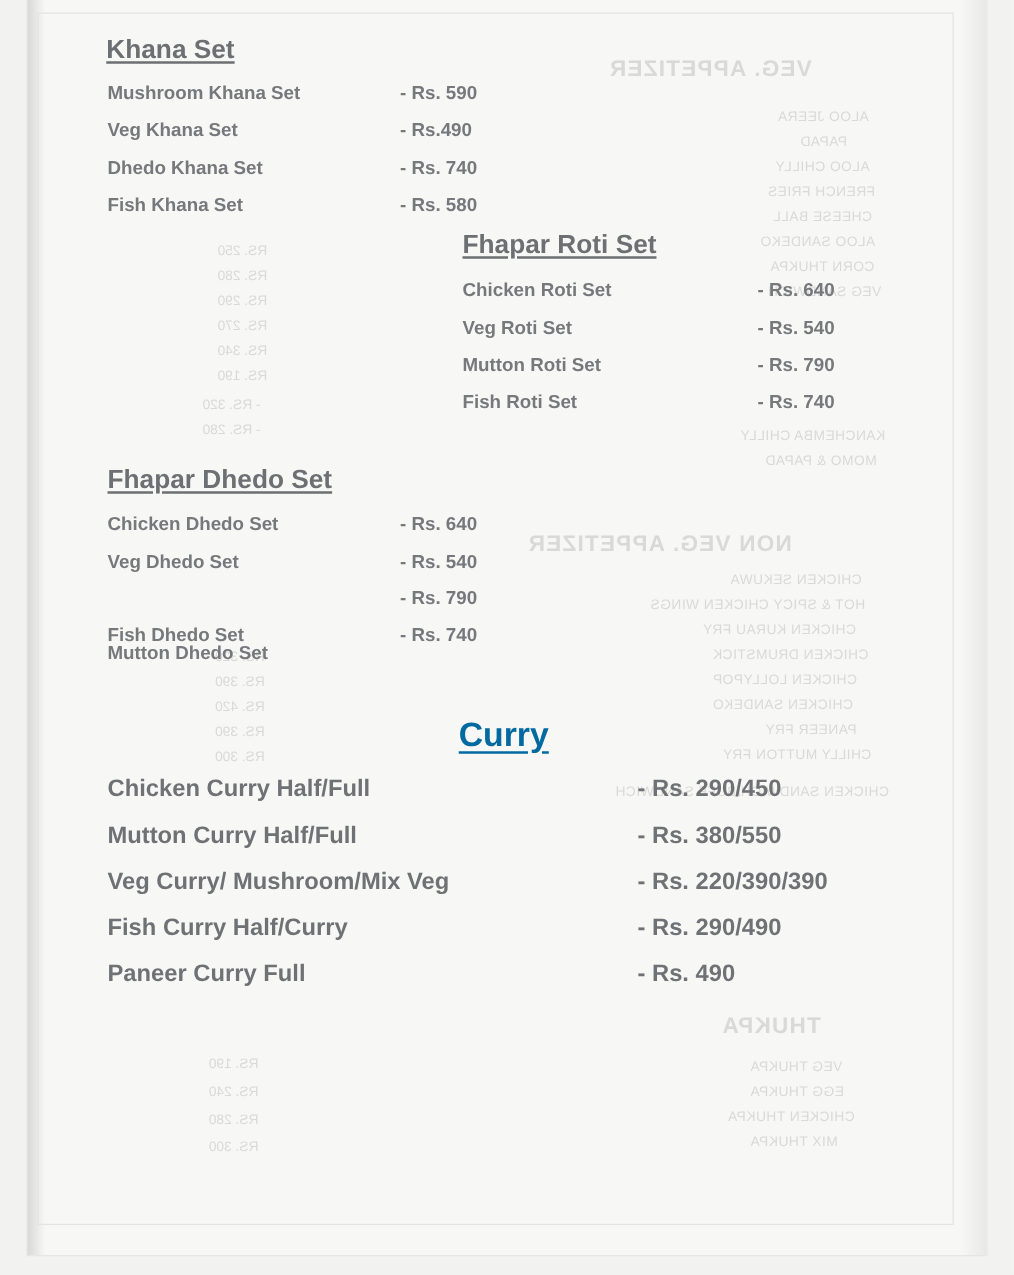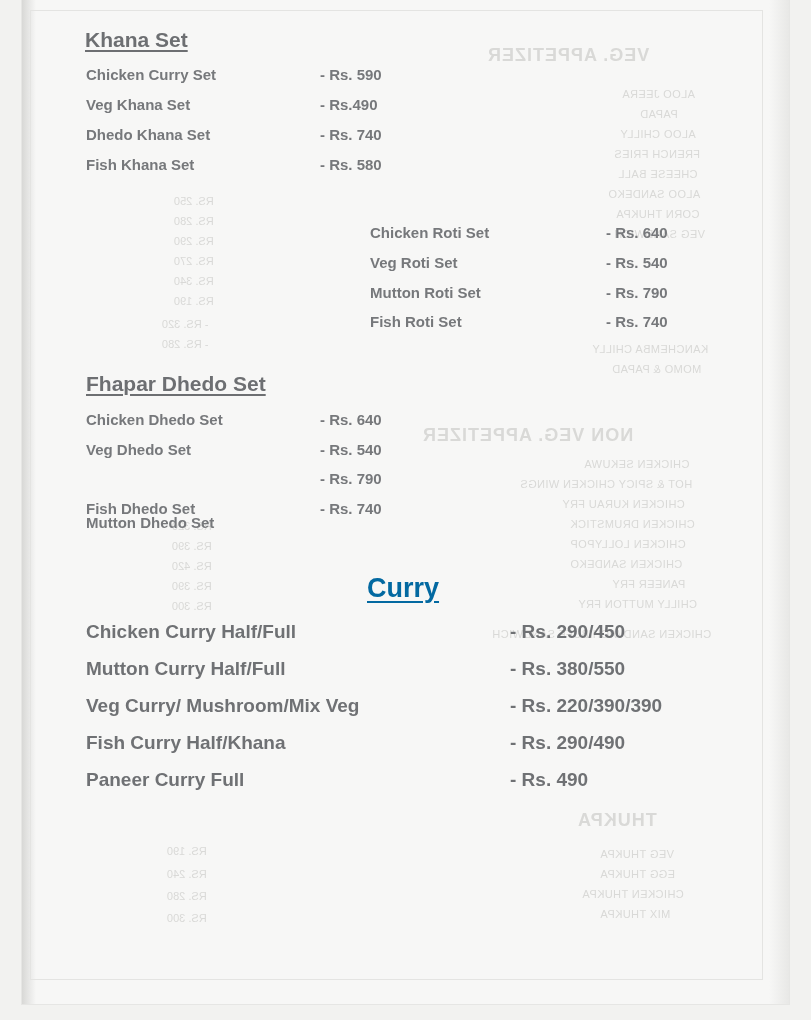--- a/index.html
+++ b/index.html
@@ -187,30 +187,31 @@
     <div class="ghost price" style="left:145px; top:845px;">RS. 190</div>
     <div class="ghost price" style="left:145px; top:868px;">RS. 240</div>
     <div class="ghost price" style="left:145px; top:890px;">RS. 280</div>
     <div class="ghost price" style="left:145px; top:912px;">RS. 300</div>
   </div>
 
   <div class="content">
 
     <div class="section-heading" style="left:63px; top:28px;">Khana Set</div>
     <div>
-      <div class="item-name" style="left:64px; top:66px;">Chicken Curry Set</div>
+      <div class="item-name" style="left:64px; top:66px;">Mushroom Khana Set</div>
       <div class="item-price" style="left:298px; top:66px;">- Rs. 590</div>
       <div class="item-name" style="left:64px; top:96px;">Veg Khana Set</div>
       <div class="item-price" style="left:298px; top:96px;">- Rs.490</div>
       <div class="item-name" style="left:64px; top:126px;">Dhedo Khana Set</div>
       <div class="item-price" style="left:298px; top:126px;">- Rs. 740</div>
       <div class="item-name" style="left:64px; top:156px;">Fish Khana Set</div>
       <div class="item-price" style="left:298px; top:156px;">- Rs. 580</div>
     </div>
 
+    <div class="section-heading" style="left:348px; top:184px;">Fhapar Roti Set</div>
     <div>
       <div class="item-name" style="left:348px; top:224px;">Chicken Roti Set</div>
       <div class="item-price" style="left:584px; top:224px;">- Rs. 640</div>
       <div class="item-name" style="left:348px; top:254px;">Veg Roti Set</div>
       <div class="item-price" style="left:584px; top:254px;">- Rs. 540</div>
       <div class="item-name" style="left:348px; top:284px;">Mutton Roti Set</div>
       <div class="item-price" style="left:584px; top:284px;">- Rs. 790</div>
       <div class="item-name" style="left:348px; top:313px;">Fish Roti Set</div>
       <div class="item-price" style="left:584px; top:313px;">- Rs. 740</div>
     </div>
@@ -228,20 +229,20 @@
     </div>
 
     <div class="curry-heading" style="left:345px; top:573px;">Curry</div>
     <div>
       <div class="curry-name" style="left:64px; top:621px;">Chicken Curry Half/Full</div>
       <div class="curry-price" style="left:488px; top:621px;">- Rs. 290/450</div>
       <div class="curry-name" style="left:64px; top:658px;">Mutton Curry Half/Full</div>
       <div class="curry-price" style="left:488px; top:658px;">- Rs. 380/550</div>
       <div class="curry-name" style="left:64px; top:695px;">Veg Curry/ Mushroom/Mix Veg</div>
       <div class="curry-price" style="left:488px; top:695px;">- Rs. 220/390/390</div>
-      <div class="curry-name" style="left:64px; top:732px;">Fish Curry Half/Khana</div>
+      <div class="curry-name" style="left:64px; top:732px;">Fish Curry Half/Curry</div>
       <div class="curry-price" style="left:488px; top:732px;">- Rs. 290/490</div>
       <div class="curry-name" style="left:64px; top:769px;">Paneer Curry Full</div>
       <div class="curry-price" style="left:488px; top:769px;">- Rs. 490</div>
     </div>
 
   </div>
 </div>
 
 </body></html>

